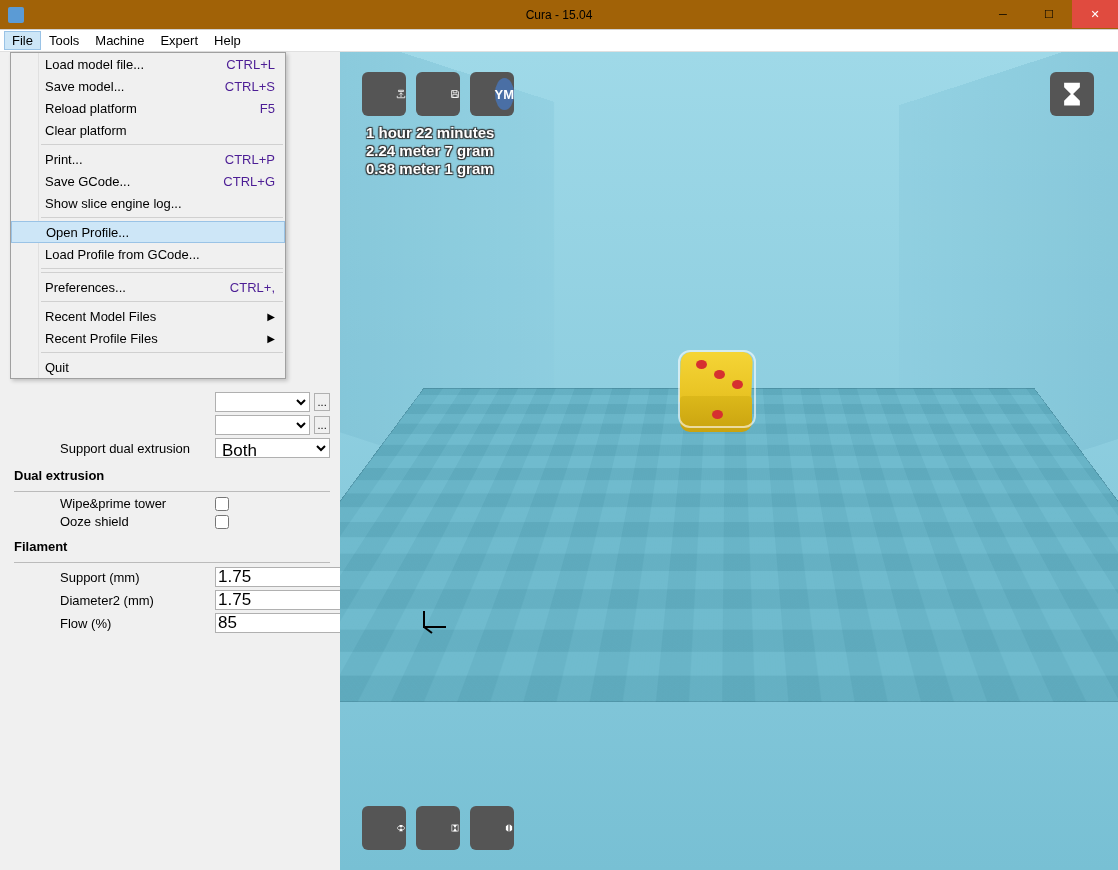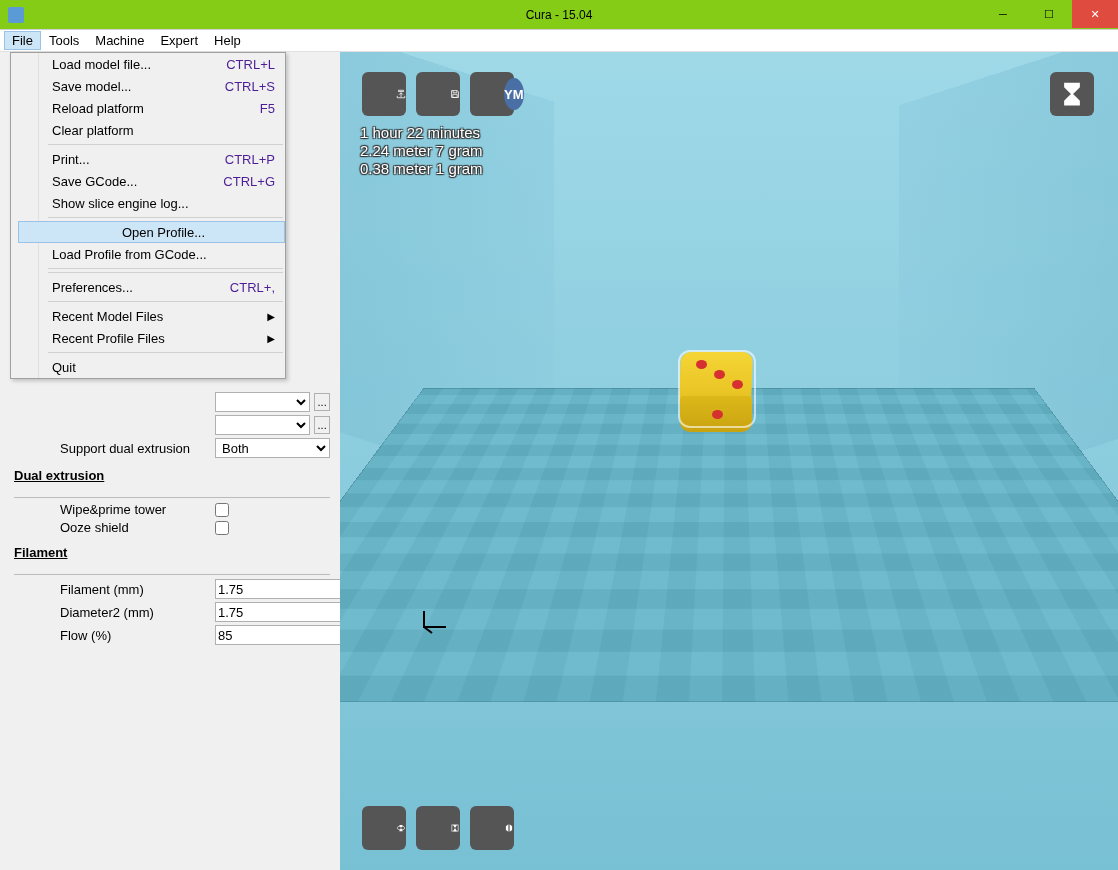--- a/index.html
+++ b/index.html
@@ -1,57 +1,57 @@
 <!DOCTYPE html>
 <html><head>
 <meta charset="utf-8">
 <style>
 * { box-sizing: border-box; margin: 0; padding: 0; font-family: "Segoe UI", Tahoma, sans-serif; }
 body { width: 1118px; height: 870px; background: #4a7a9a; position: relative; overflow: hidden; }
 
-.titlebar { height: 30px; background: #84cc16; display: flex; align-items: center; border-bottom: 1px solid #d0d0d0; position: relative; }
+.titlebar { height: 30px; background: #a16207; display: flex; align-items: center; border-bottom: 1px solid #d0d0d0; position: relative; }
 .titlebar .app-icon { width: 16px; height: 16px; margin: 0 8px; background: #5b9bd5; border-radius: 2px; }
 .titlebar .title { position: absolute; left: 50%; transform: translateX(-50%); font-size: 12px; color: #000; }
 .win-controls { position: absolute; right: 0; top: 0; display: flex; height: 28px; }
 .win-btn { width: 46px; display: flex; align-items: center; justify-content: center; font-size: 11px; }
 .win-btn.close { background: #e04b3f; color: #fff; }
 .win-btn.min, .win-btn.max { color: #000; }
 
 .menubar { height: 22px; background: #fff; display: flex; align-items: center; padding: 0 4px; border-bottom: 1px solid #e0e0e0; text-align: center; }
 .menubar .menu-item { padding: 2px 8px; font-size: 13px; cursor: default; }
 .menubar .menu-item.active { background: #cde6f7; border: 1px solid #9ac3e6; padding: 1px 7px; }
 
 .main { display: flex; height: calc(870px - 52px); }
 .left-panel { width: 340px; background: #f0f0f0; position: relative; }
 .viewport { flex: 1; position: relative; background: linear-gradient(to bottom, #9fd9e8 0%, #78c0d4 100%); overflow: hidden; }
 
 .panel-inner { position: absolute; top: 340px; left: 14px; width: 316px; font-size: 13px; color: #000; }
 .row { display: flex; align-items: center; margin-bottom: 3px; }
 .row-label { flex: 0 0 155px; margin-left: 46px; }
-.row select, .row input[type=text] { border: 1px solid #b0b0b0; background: #fff; font-size: 13px; padding: 1px 2px; height: 20px; }
+.row select, .row input[type=text] { border: 1px solid #b0b0b0; background: #fff; font-size: 17px; padding: 1px 2px; height: 20px; }
 .row select { width: 128px; }
 .row input[type=text] { width: 128px; }
 .row .dots-btn { width: 18px; height: 18px; margin-left: 4px; border: 1px solid #b0b0b0; background: #f0f0f0; font-size: 11px; text-align: center; line-height: 16px; }
 .row .cb { width: 14px; height: 14px; }
-.section-head { font-weight: bold; font-size: 13px; margin-top: 10px; margin-bottom: 4px; border-bottom: 1px solid #bbb; padding-bottom: 14px; text-decoration: underline; }
-
-.dropdown-menu { position: absolute; top: 52px; left: 10px; width: 276px; background: #f0f0f0; border: 1px solid #a0a0a0; box-shadow: 2px 2px 4px rgba(0,0,0,0.2); z-index: 100; padding-left: 7px; }
+.section-head { font-weight: bold; font-size: 13px; margin-top: 10px; margin-bottom: 4px; border-bottom: 1px solid #bbb; padding-bottom: 8px; }
+
+.dropdown-menu { position: absolute; top: 52px; left: 10px; width: 276px; background: #f0f0f0; border: 1px solid #a0a0a0; box-shadow: 2px 2px 4px rgba(0,0,0,0.2); z-index: 100; }
 .dropdown-menu .left-strip { position: absolute; left: 0; top: 0; bottom: 0; width: 28px; background: #f0f0f0; border-right: 1px solid #e0e0e0; }
 .menu-row { position: relative; display: flex; align-items: center; height: 22px; padding-left: 34px; padding-right: 10px; font-size: 13px; cursor: default; }
-.menu-row.highlighted { background: #cde6f7; border: 1px solid #9ac3e6; height: 22px; justify-content: center; }
+.menu-row.highlighted { background: #cde6f7; border: 1px solid #9ac3e6; height: 22px; }
 .menu-row .shortcut { margin-left: auto; color: #4c1d95; }
 .menu-row .submenu-arrow { margin-left: auto; font-size: 10px; }
 .menu-sep { height: 1px; background: #d0d0d0; margin: 3px 2px 3px 30px; }
 .vp-toolbar { position: absolute; top: 20px; left: 22px; display: flex; gap: 10px; }
-.vp-btn { width: 44px; height: 44px; background: #555; border-radius: 6px; display: flex; align-items: center; justify-content: flex-start; color: #fff; padding-left: 34px; }
+.vp-btn { width: 44px; height: 44px; background: #555; border-radius: 6px; display: flex; align-items: center; justify-content: flex-end; color: #fff; padding-left: 34px; }
 .vp-btn svg { width: 30px; height: 30px; fill: #fff; }
 .ym-circle { width: 32px; height: 32px; border-radius: 50%; background: #4a6fa5; color: #fff; font-weight: bold; font-size: 13px; display: flex; align-items: center; justify-content: center; }
 .vp-btn.ym { background: #555; }
 
-.vp-stats { position: absolute; top: 72px; left: 20px; font-size: 15px; font-weight: normal; color: #fff; text-shadow: 1px 1px 1px #333, -1px -1px 1px #333, 1px -1px 1px #333, -1px 1px 1px #333; line-height: 1.2; }
+.vp-stats { position: absolute; top: 72px; left: 26px; font-size: 15px; font-weight: bold; color: #fff; text-shadow: 1px 1px 1px #333, -1px -1px 1px #333, 1px -1px 1px #333, -1px 1px 1px #333; line-height: 1.2; }
 
 .vp-right-btn { position: absolute; top: 20px; right: 24px; width: 44px; height: 44px; background: #555; border-radius: 6px; display: flex; align-items: center; justify-content: center; }
 .vp-right-btn svg { width: 28px; height: 28px; fill: #fff; }
 
 .vp-bottom { position: absolute; bottom: 20px; left: 22px; display: flex; gap: 10px; }
 .vp-bottom .vp-btn { width: 44px; height: 44px; }
 
 
 .plate-wrap { position: absolute; left: 50%; top: 55%; transform: translate(-50%, -50%); perspective: 800px; perspective-origin: 50% 30%; }
 .plate { width: 780px; height: 500px; transform: rotateX(62deg) rotateZ(0deg); transform-origin: center; background:
@@ -115,21 +115,21 @@
       <div class="row">
         <div class="row-label">Wipe&amp;prime tower</div>
         <input type="checkbox" class="cb" style="">
       </div>
       <div class="row">
         <div class="row-label">Ooze shield</div>
         <input type="checkbox" class="cb" style="">
       </div>
       <div class="section-head">Filament</div>
       <div class="row">
-        <div class="row-label">Filament (mm)</div>
+        <div class="row-label">Support (mm)</div>
         <input type="text" value="1.75" style="">
       </div>
       <div class="row">
         <div class="row-label">Diameter2 (mm)</div>
         <input type="text" value="1.75" style="">
       </div>
       <div class="row">
         <div class="row-label">Flow (%)</div>
         <input type="text" value="85" style="">
       </div>

